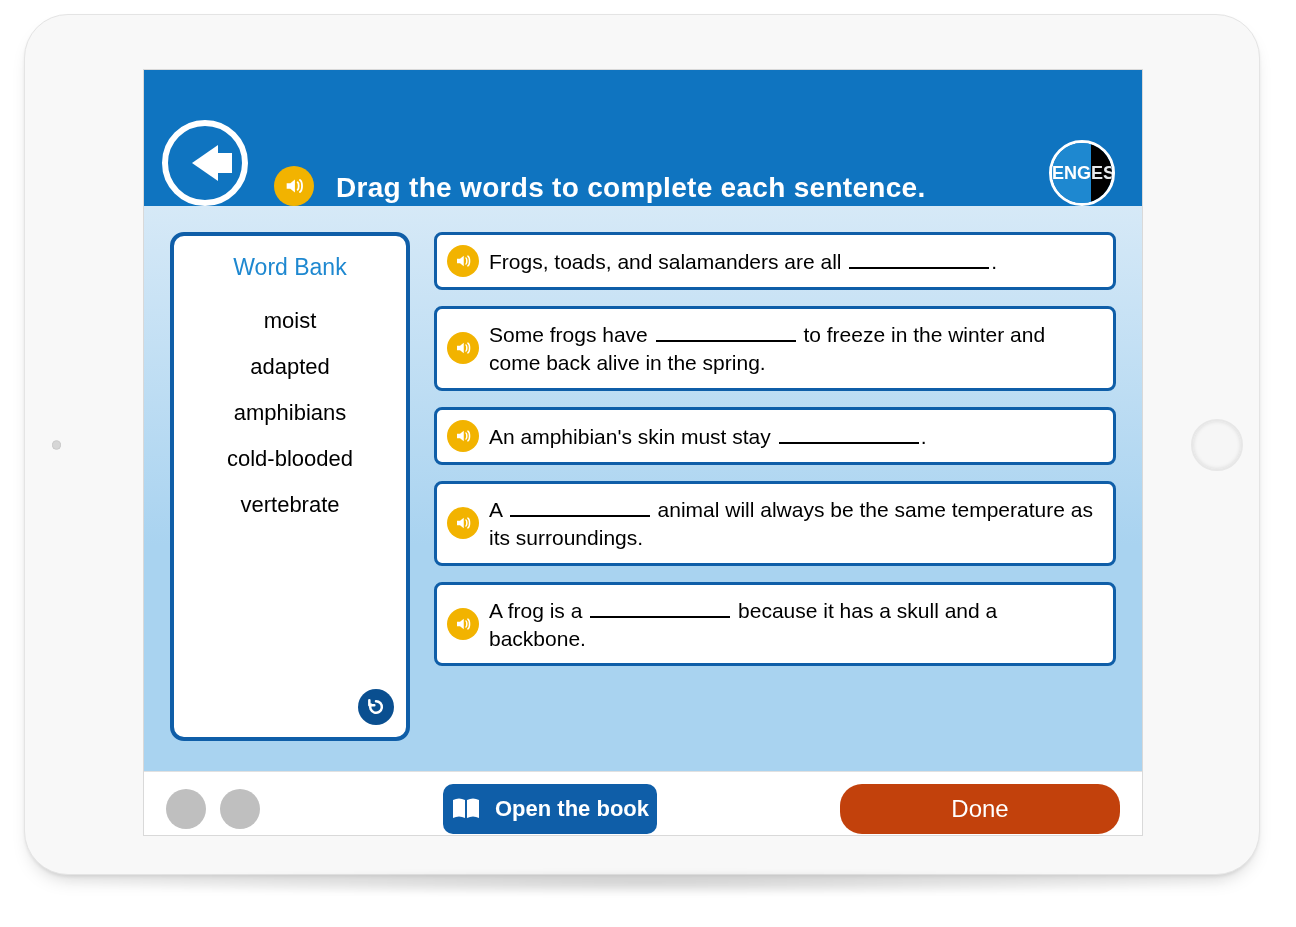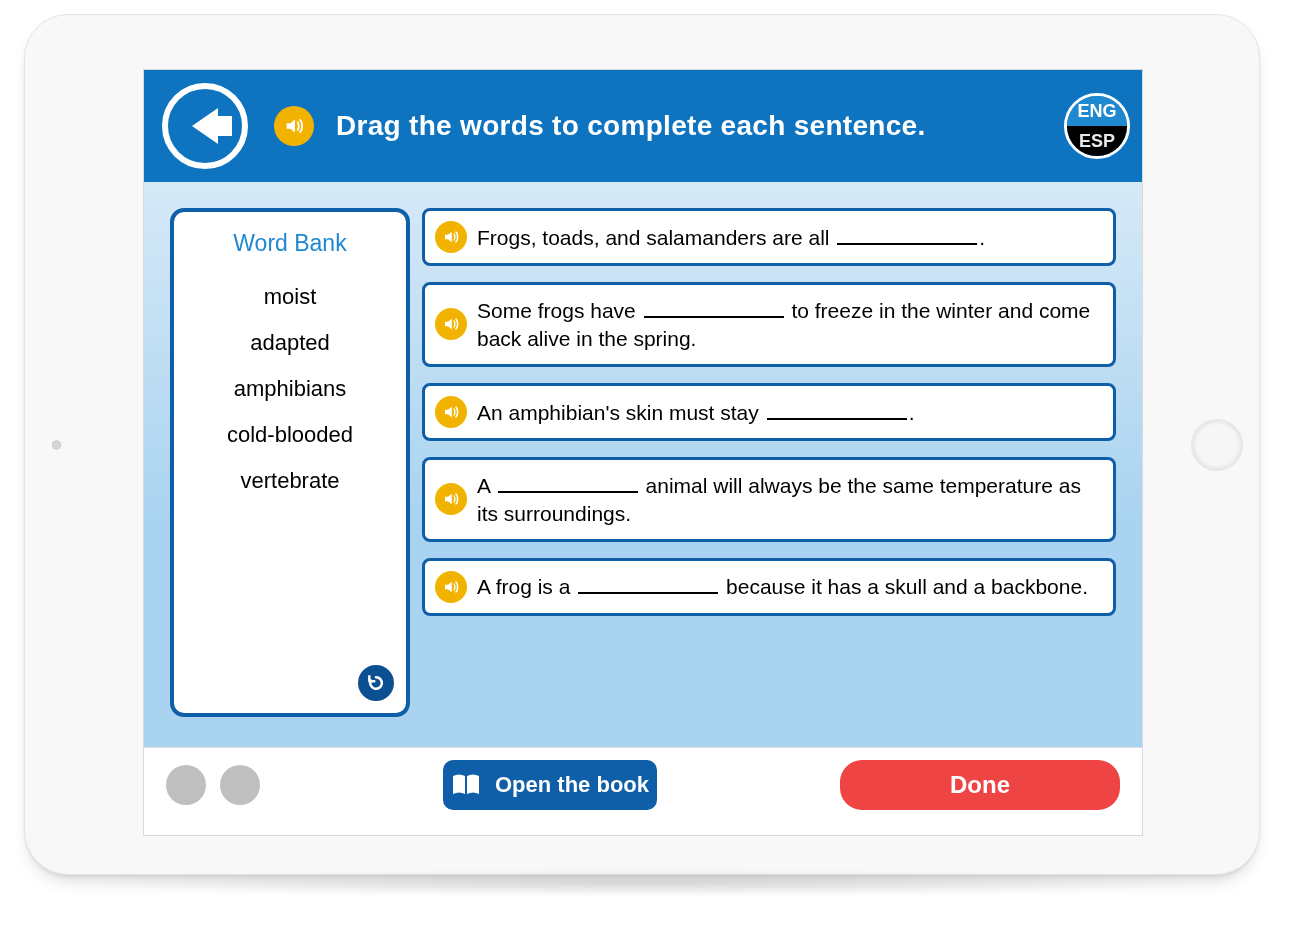--- a/index.html
+++ b/index.html
@@ -39,24 +39,24 @@
     position:absolute;
     left:118px; top:54px;
     width:1000px; height:767px;
     background:#fff;
     border:1px solid #d9d9d9;
     overflow:hidden;
   }
 
   
   .app-header {
-    height:112px;
+    height:136px;
     background:#0f74c0;
-    display:flex; align-items:center;
-    padding:0 12px 0 18px;
+    display:flex; align-items:flex-end;
+    padding:0 27px 0 18px;
     color:#fff;
   }
   .back-circle {
     width:86px; height:86px; border-radius:50%;
     border:6px solid #fff;
     display:flex; align-items:center; justify-content:center;
     flex:0 0 auto; cursor:pointer;
   }
   .back-arrow {
     width:0; height:0;
@@ -93,35 +93,35 @@
     font-weight:800;
     line-height:1.3;
     margin-left:22px;
     flex:1 1 auto;
     letter-spacing:0.3px;
   }
   .lang-toggle {
     width:66px; height:66px; border-radius:50%;
     border:3px solid #fff;
     overflow:hidden;
-    display:flex; flex-direction:column;
+    display:flex; flex-direction:row;
     flex:0 0 auto;
     font-weight:800;
     font-size:18px;
     cursor:pointer;
   }
   .lang-top { flex:1; background:#1e88d0; display:flex; align-items:center; justify-content:center; }
   .lang-bot { flex:1; background:#000000; color:#e6e9eb; display:flex; align-items:center; justify-content:center; }
 
   
   .app-body {
     background:linear-gradient(#d6e9f7 0%, #a9d3f0 60%, #a9d3f0 100%);
     height:565px;
     padding:26px 26px 30px 26px;
-    display:flex; gap:12px;
+    display:flex; gap:24px;
   }
 
   .wordbank {
     width:240px;
     background:#fff;
     border:4px solid #0f5ea8;
     border-radius:14px;
     display:flex; flex-direction:column;
     position:relative;
   }
@@ -182,27 +182,27 @@
     color:#fff;
     border-radius:10px;
     height:50px;
     display:flex; align-items:center; justify-content:center;
     padding:0 8px;
     font-size:22px; font-weight:800;
     gap:14px;
     cursor:pointer;
   }
   .done-btn {
-    background:#ef4444;
+    background:#c2410c;
     color:#fff;
     border-radius:22px;
     height:50px;
     width:280px;
     display:flex; align-items:center; justify-content:center;
-    font-size:24px; font-weight:700;
+    font-size:24px; font-weight:400;
     cursor:pointer;
   }
 
   
   svg { display:block; }
 </style>
 </head>
 <body>
 
 <div class="tablet">

